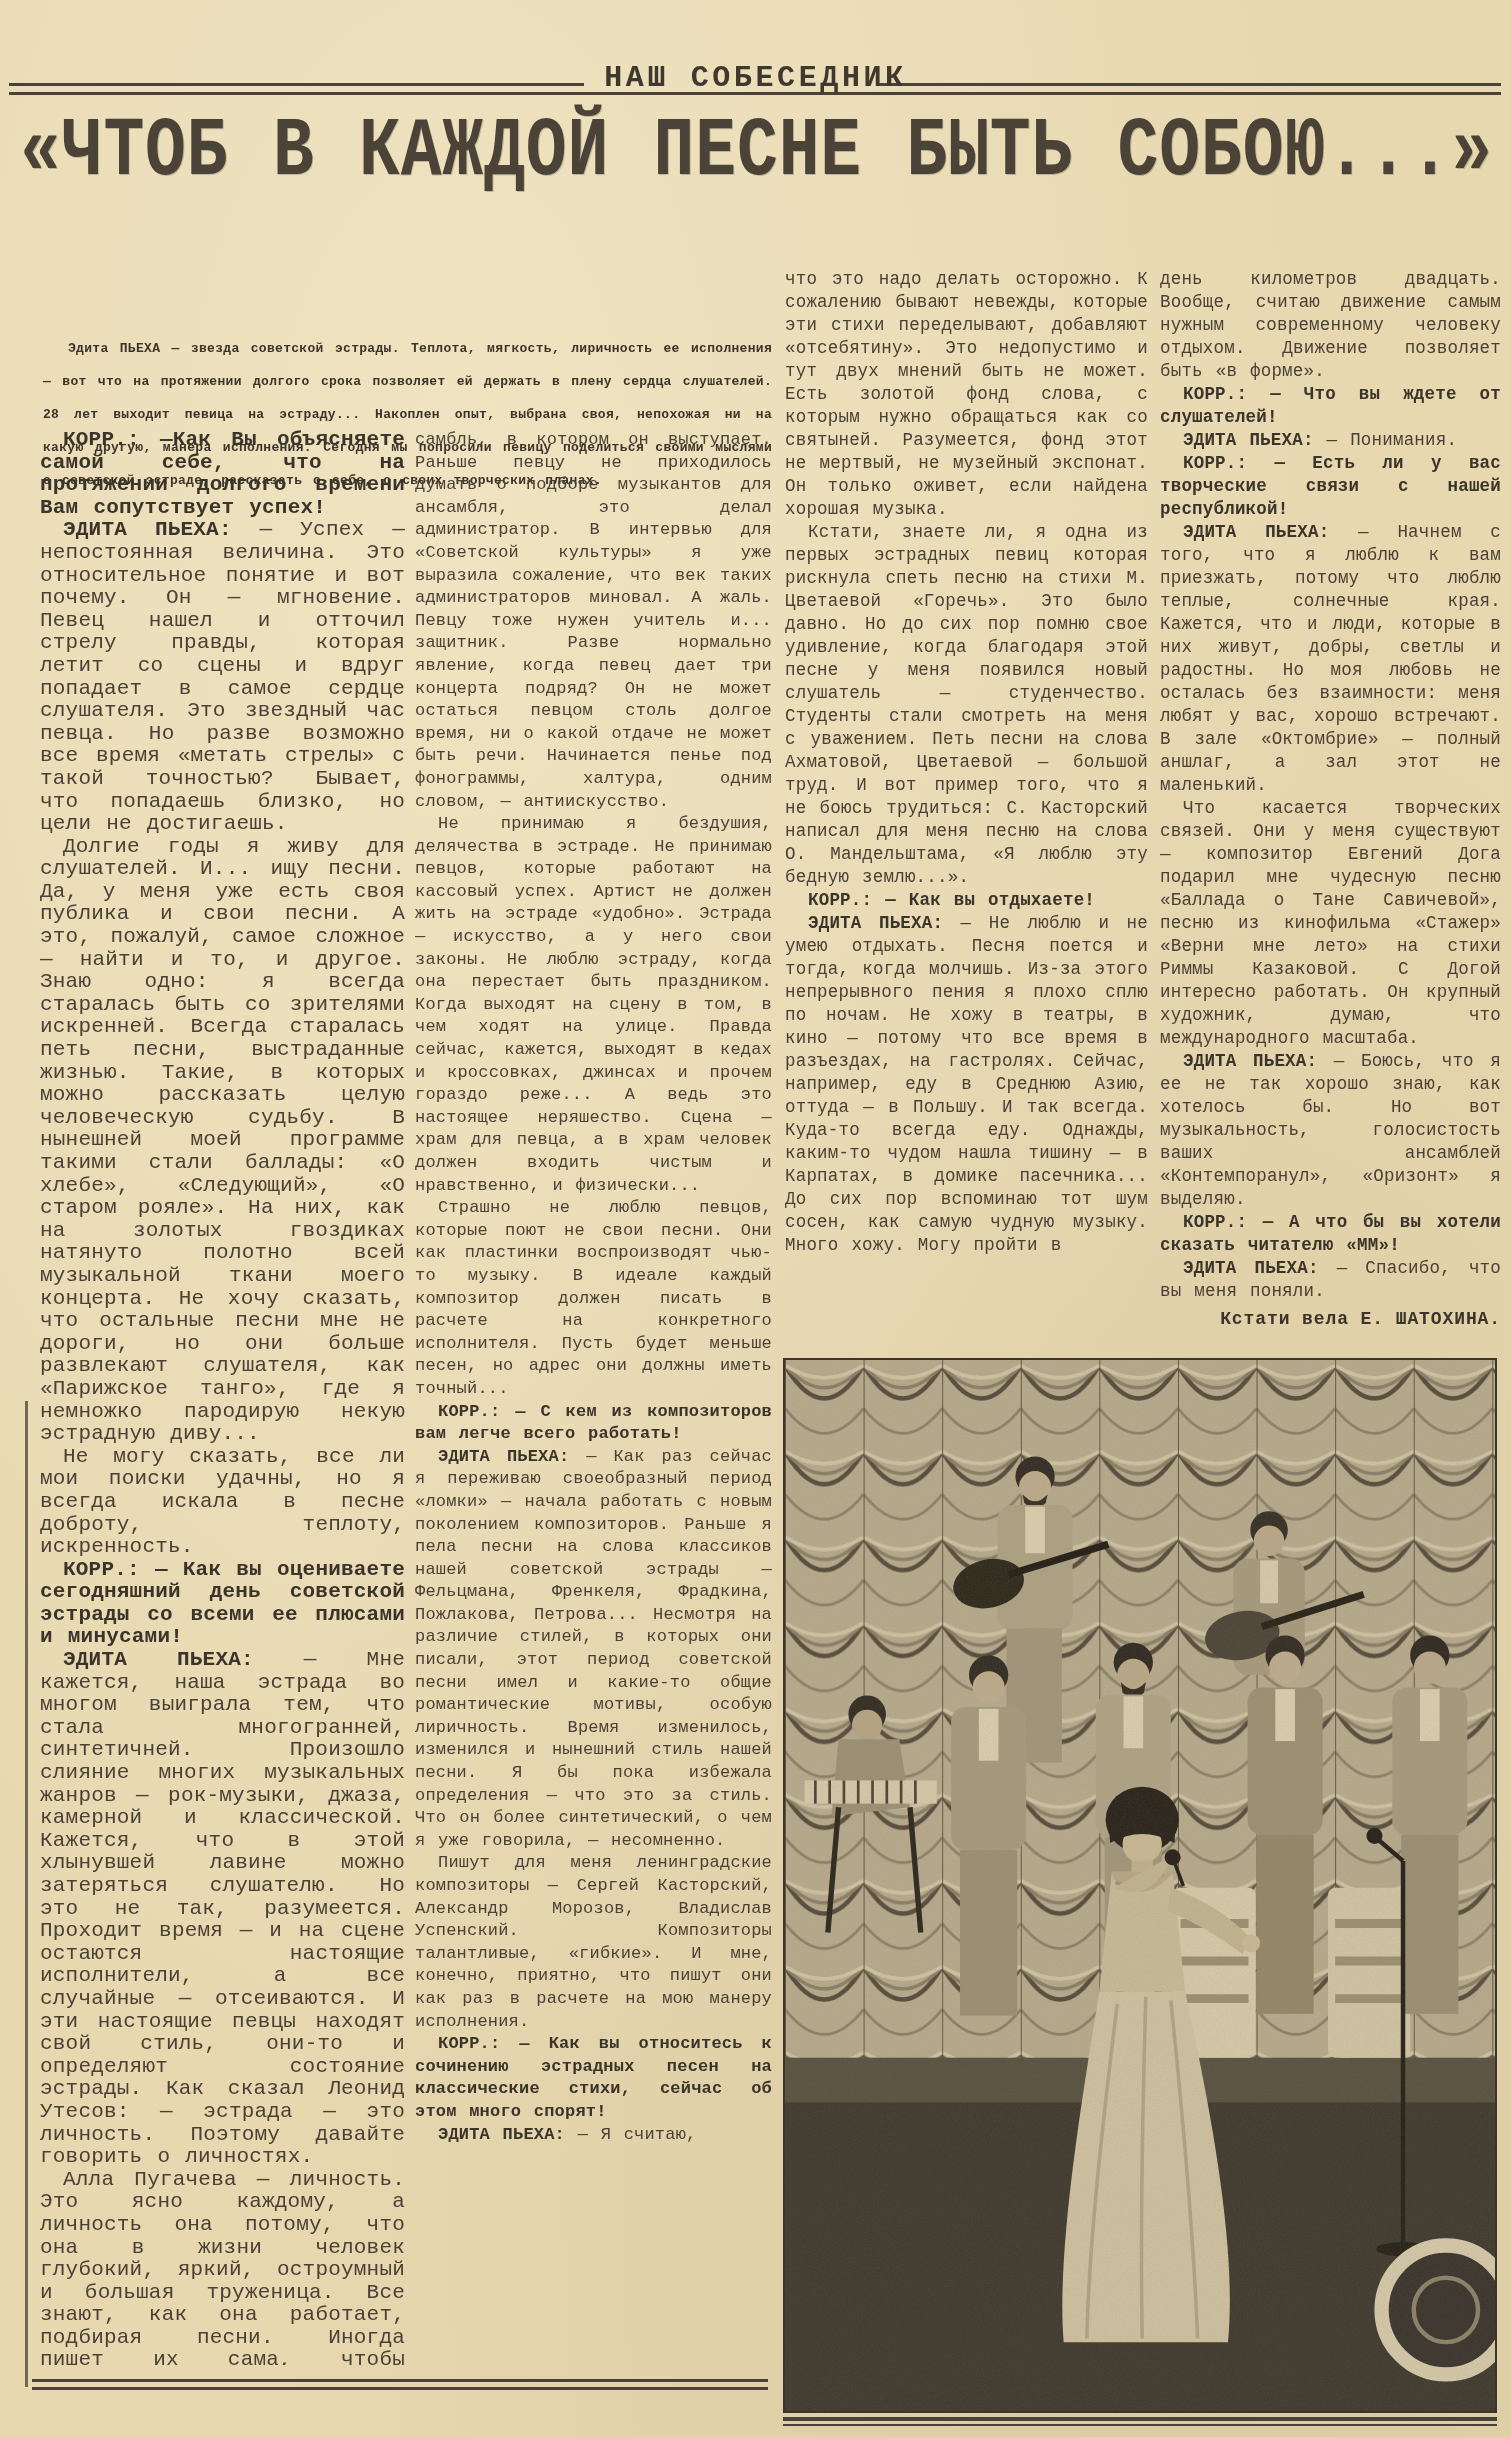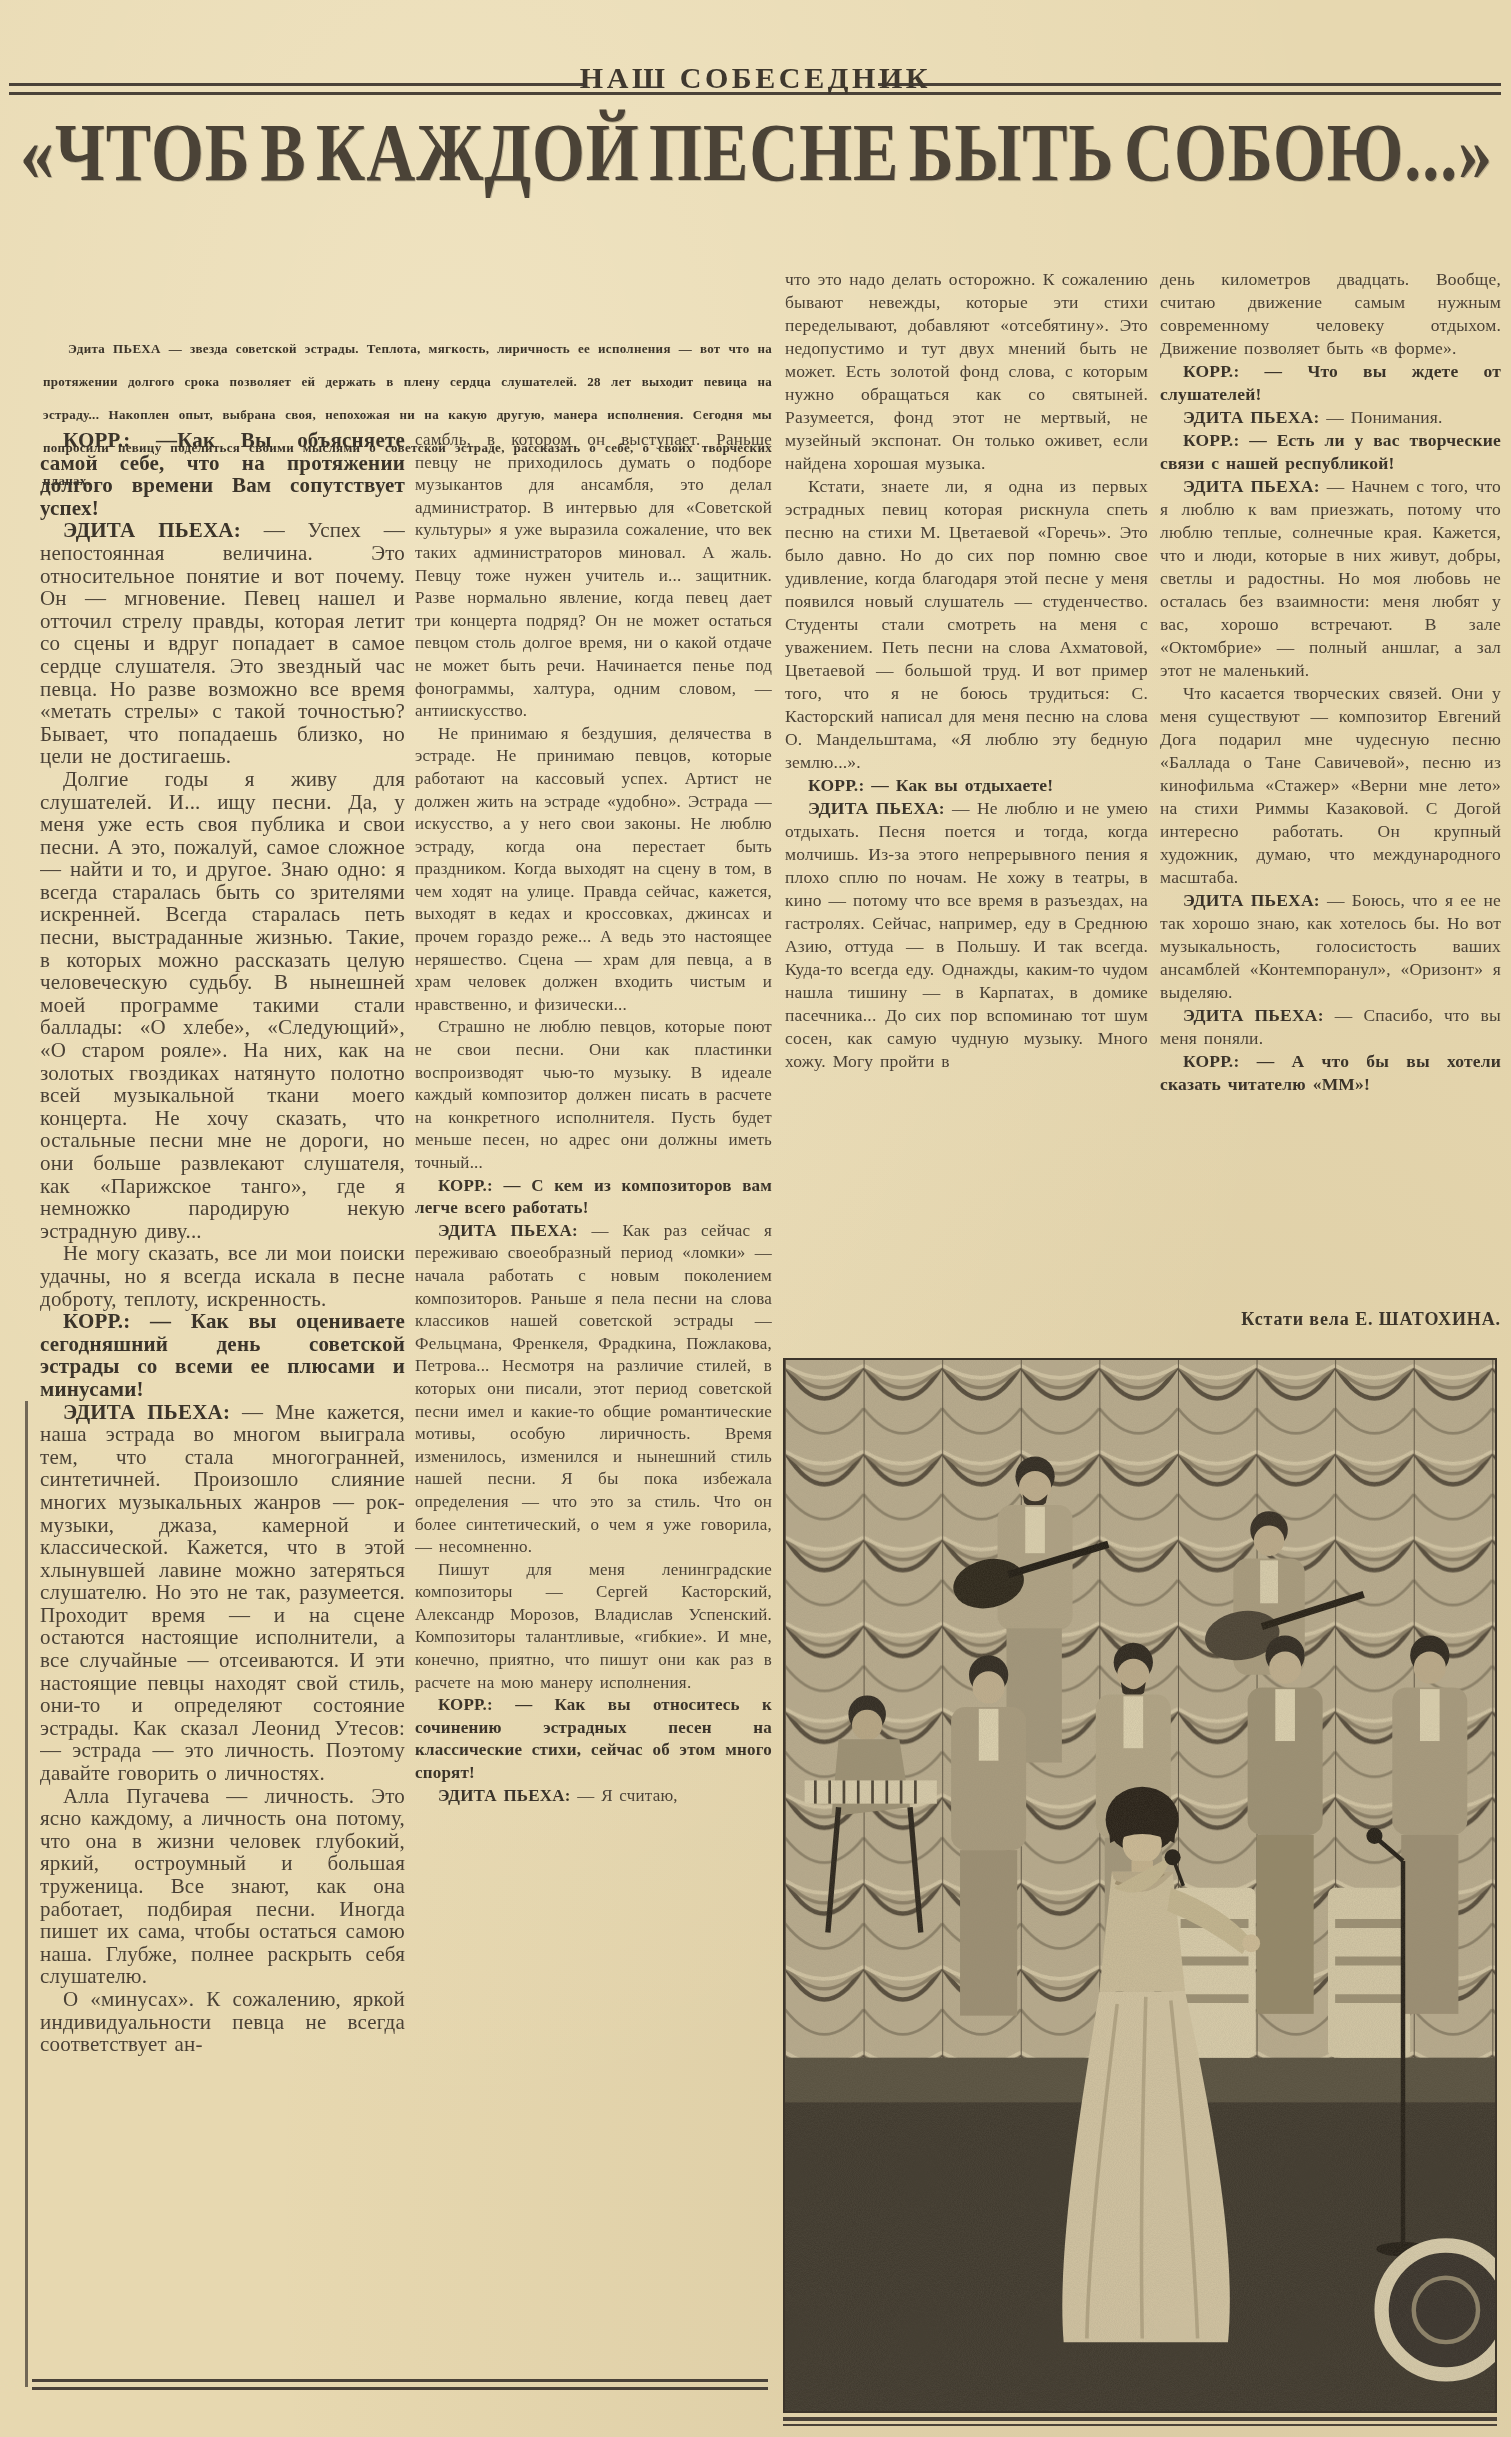--- a/index.html
+++ b/index.html
@@ -2,21 +2,21 @@
 <html lang="ru" style="font-size:14.4px"><head>
 <meta charset="utf-8">
 <style>
   html,body{margin:0;padding:0;}
   .page{
     position:relative; width:1511px; height:2438px; overflow:hidden;
     background:
       radial-gradient(ellipse at 30% 20%, rgba(255,248,225,.35), rgba(0,0,0,0) 60%),
       radial-gradient(ellipse at 80% 90%, rgba(120,100,60,.12), rgba(0,0,0,0) 55%),
       #e7d8b0;
-    font-family:Liberation Serif, serif;
+    font-family:Liberation Mono, monospace;
     color:#4a4136;
   }
   
   .rule{position:absolute; background:#4a4238;}
   .masthead-label{
     position:absolute; top:61px; left:0; width:1511px; text-align:center;
     font-size:30px; font-weight:bold; letter-spacing:3.6px; color:#3f382e;
   }
   .masthead-label span{background:transparent; padding:0 12.6px;}
   
@@ -106,22 +106,22 @@
       <p class="para"><b class="speaker">ЭДИТА ПЬЕХА: </b>— Не люблю и не умею отдыхать. Песня поется и тогда, когда молчишь. Из-за этого непрерывного пения я плохо сплю по ночам. Не хожу в театры, в кино — потому что все время в разъездах, на гастролях. Сейчас, например, еду в Среднюю Азию, оттуда — в Польшу. И так всегда. Куда-то всегда еду. Однажды, каким-то чудом нашла тишину — в Карпатах, в домике пасечника... До сих пор вспоминаю тот шум сосен, как самую чудную музыку. Много хожу. Могу пройти в</p>
     </div>
   <div class="col" id="col4">
   <p class="para noindent">день километров двадцать. Вообще, считаю движение самым нужным современному человеку отдыхом. Движение позволяет быть «в форме».</p>
       <p class="para q"><b class="speaker">КОРР.: </b>— Что вы ждете от слушателей!</p>
       <p class="para"><b class="speaker">ЭДИТА ПЬЕХА: </b>— Понимания.</p>
       <p class="para q"><b class="speaker">КОРР.: </b>— Есть ли у вас творческие связи с нашей республикой!</p>
       <p class="para"><b class="speaker">ЭДИТА ПЬЕХА: </b>— Начнем с того, что я люблю к вам приезжать, потому что люблю теплые, солнечные края. Кажется, что и люди, которые в них живут, добры, светлы и радостны. Но моя любовь не осталась без взаимности: меня любят у вас, хорошо встречают. В зале «Октомбрие» — полный аншлаг, а зал этот не маленький.</p>
       <p class="para">Что касается творческих связей. Они у меня существуют — композитор Евгений Дога подарил мне чудесную песню «Баллада о Тане Савичевой», песню из кинофильма «Стажер» «Верни мне лето» на стихи Риммы Казаковой. С Догой интересно работать. Он крупный художник, думаю, что международного масштаба.</p>
       <p class="para"><b class="speaker">ЭДИТА ПЬЕХА: </b>— Боюсь, что я ее не так хорошо знаю, как хотелось бы. Но вот музыкальность, голосистость ваших ансамблей «Контемпоранул», «Оризонт» я выделяю.</p>
+      <p class="para q"><b class="speaker">КОРР.: </b>— А что бы вы хотели сказать читателю «ММ»!</p>
       <p class="para"><b class="speaker">ЭДИТА ПЬЕХА: </b>— Спасибо, что вы меня поняли.</p>
-      <p class="para q"><b class="speaker">КОРР.: </b>— А что бы вы хотели сказать читателю «ММ»!</p>
     </div>
 
   <div style="position:absolute; left:1160px; top:1293px; width:341px;" class="byline">Кстати вела Е. ШАТОХИНА.</div>
 
   <div class="photo" role="img" aria-label="Эдита Пьеха с микрофоном на сцене, позади — ансамбль на фоне занавеса">
     <svg viewBox="0 0 795 1175" preserveAspectRatio="none">
       <defs>
         <pattern id="swag" width="88" height="96" patternUnits="userSpaceOnUse">
           <rect width="88" height="96" fill="#b9ac8e"></rect>
           <path d="M0 6 Q44 80 88 6" stroke="#544a3a" stroke-width="5" fill="none"></path>

